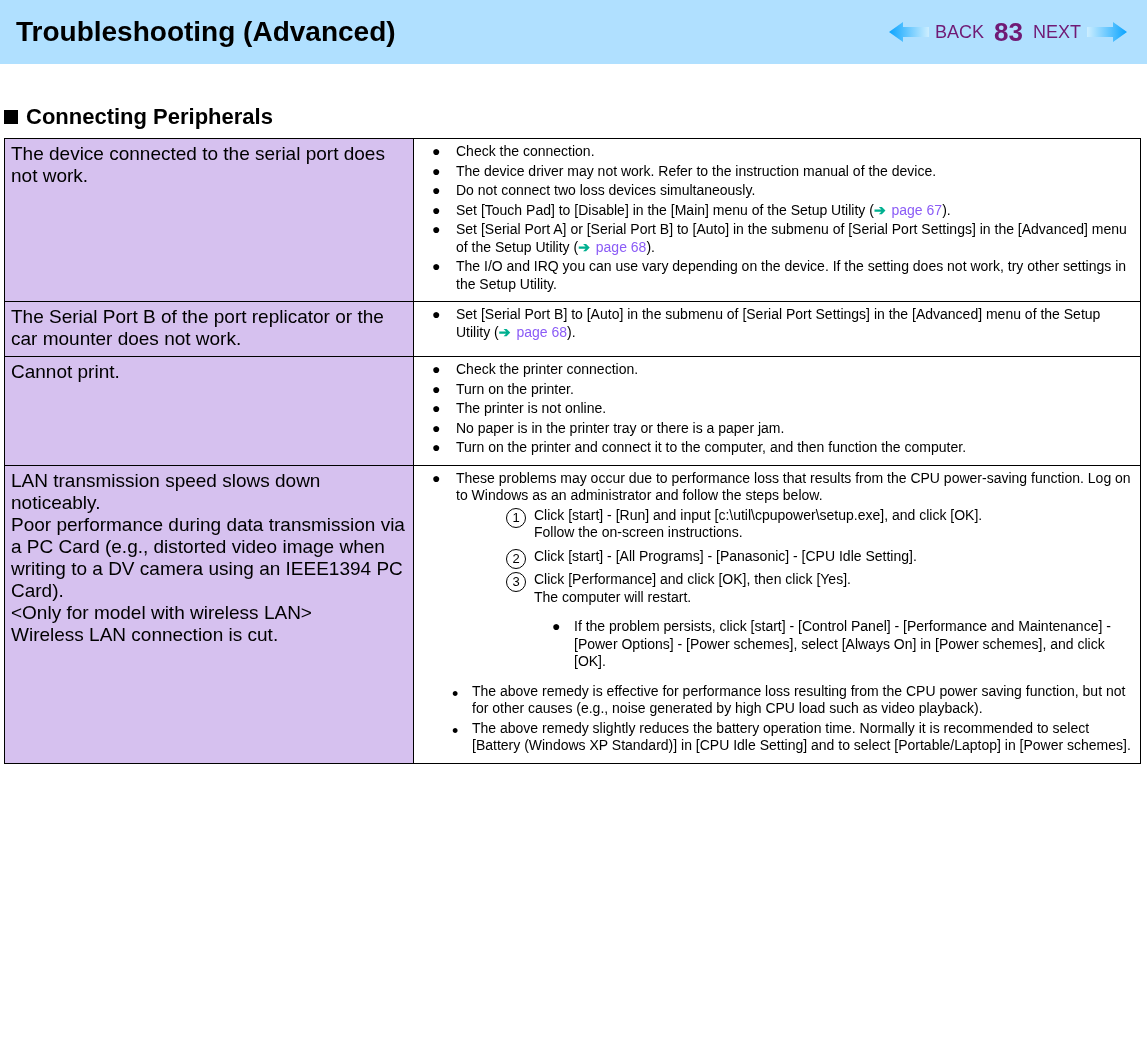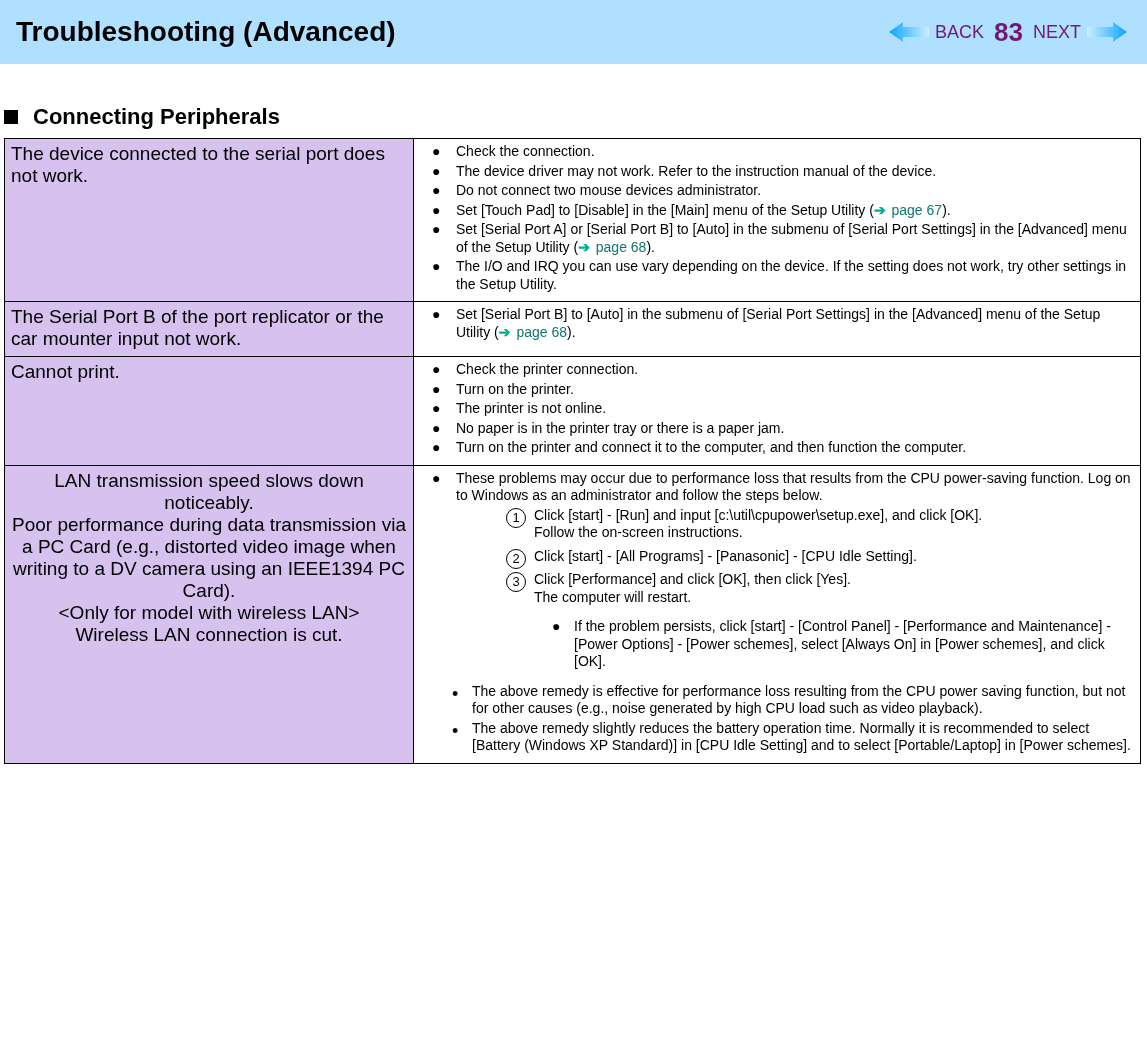--- a/index.html
+++ b/index.html
@@ -52,21 +52,21 @@
     display: inline-flex;
     align-items: center;
     justify-content: center;
     cursor: pointer;
   }
   .arrow-btn svg { display:block; }
 
   .section-heading {
     display: flex;
     align-items: center;
-    gap: 15px;
+    gap: 8px;
     font-size: 22px;
     font-weight: bold;
     margin: 40px 0 8px 4px;
   }
   .section-heading .sq {
     width: 14px;
     height: 14px;
     background: #000;
     display: inline-block;
   }
@@ -162,21 +162,21 @@
     line-height: 1.25;
   }
   ul.sub-bullets > li::before {
     content: "\25CF";
     position: absolute;
     left: -22px;
     top: 0;
     font-size: 14px;
   }
   span.pagelink {
-    color: #0f766e;
+    color: #8b5cf6;
     cursor: pointer;
   }
   span.arrow {
     color: #00b090;
     font-weight: bold;
     padding-right: 2px;
   }
 </style>
 </head>
 <body>
@@ -220,34 +220,34 @@
 
   <table class="trouble">
 
     <tbody>
         <tr>
       <td class="issue">The device connected to the serial port does not work.</td>
       <td class="solution">
         <ul class="bullets">
           <li>Check the connection.</li>
           <li>The device driver may not work. Refer to the instruction manual of the device.</li>
-          <li>Do not connect two mouse devices administrator.</li>
+          <li>Do not connect two loss devices simultaneously.</li>
           <li>
             <span>Set [Touch Pad] to [Disable] in the [Main] menu of the Setup Utility (</span><span class="arrow">➔</span><span class="pagelink"> page 67</span><span>).</span>
           </li>
           <li>
             <span>Set [Serial Port A] or [Serial Port B] to [Auto] in the submenu of [Serial Port Settings] in the [Advanced] menu of the Setup Utility (</span><span class="arrow">➔</span><span class="pagelink"> page 68</span><span>).</span>
           </li>
           <li>The I/O and IRQ you can use vary depending on the device. If the setting does not work, try other settings in the Setup Utility.</li>
         </ul>
       </td>
     </tr>
 
     <tr>
-      <td class="issue">The Serial Port B of the port replicator or the car mounter input not work.</td>
+      <td class="issue">The Serial Port B of the port replicator or the car mounter does not work.</td>
       <td class="solution">
         <ul class="bullets">
           <li>
             <span>Set [Serial Port B] to [Auto] in the submenu of [Serial Port Settings] in the [Advanced] menu of the Setup Utility (</span><span class="arrow">➔</span><span class="pagelink"> page 68</span><span>).</span>
           </li>
         </ul>
       </td>
     </tr>
 
     <tr>
@@ -257,21 +257,21 @@
           <li>Check the printer connection.</li>
           <li>Turn on the printer.</li>
           <li>The printer is not online.</li>
           <li>No paper is in the printer tray or there is a paper jam.</li>
           <li>Turn on the printer and connect it to the computer, and then function the computer.</li>
         </ul>
       </td>
     </tr>
 
     <tr>
-      <td class="issue" style="white-space:pre-line;text-align:center;">LAN transmission speed slows down noticeably.
+      <td class="issue" style="white-space:pre-line;">LAN transmission speed slows down noticeably.
 Poor performance during data transmission via a PC Card (e.g., distorted video image when writing to a DV camera using an IEEE1394 PC Card).
 &lt;Only for model with wireless LAN&gt;
 Wireless LAN connection is cut.</td>
       <td class="solution">
         <ul class="bullets">
           <li>
             <span>These problems may occur due to performance loss that results from the CPU power-saving function. Log on to Windows as an administrator and follow the steps below.</span>
             <ol class="circled">
               <li>
                 <span>Click [start] - [Run] and input [c:\util\cpupower\setup.exe], and click [OK].</span><br>

